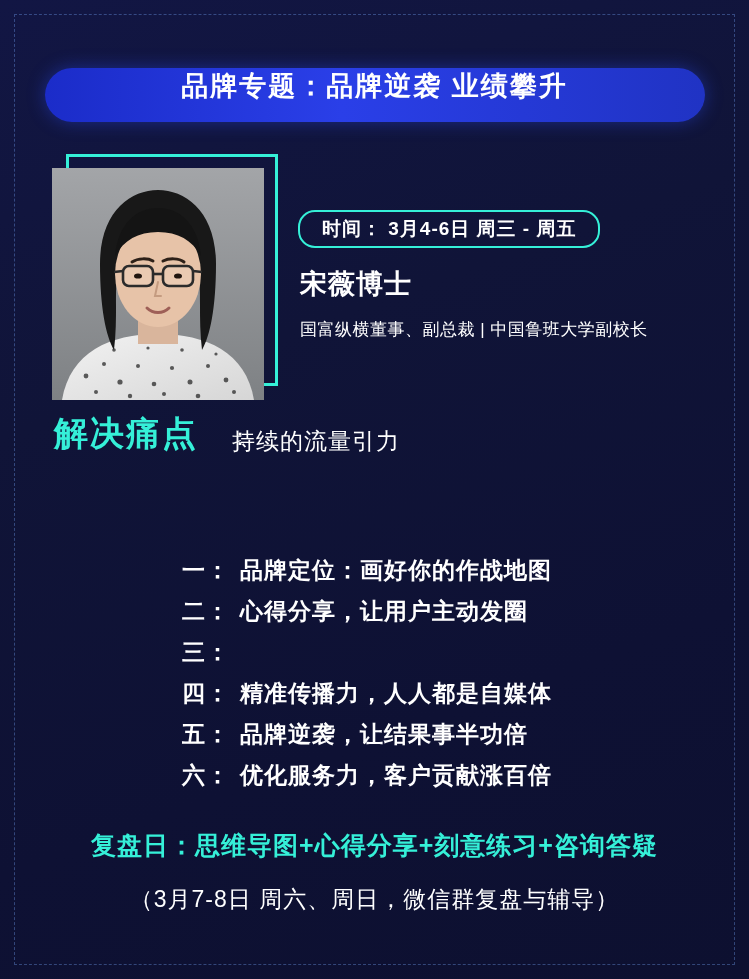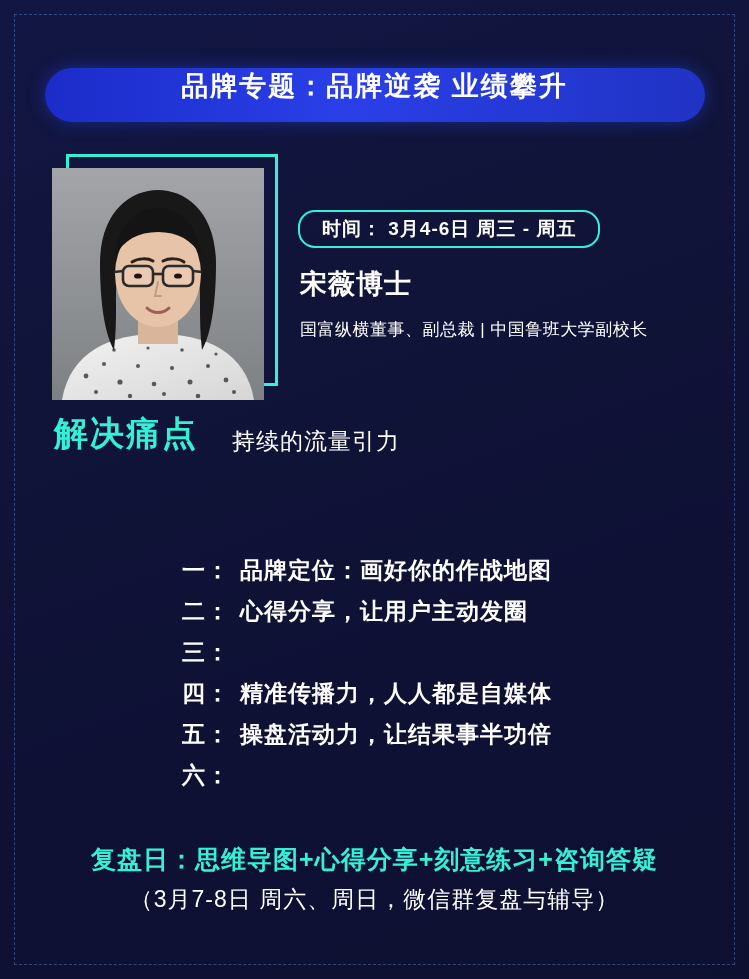--- a/index.html
+++ b/index.html
@@ -194,21 +194,21 @@
     width: 100%;
     text-align: center;
   }
   .footer-main {
     color: #35f0d8;
     font-size: 25px;
     font-weight: bold;
     letter-spacing: 1px;
   }
   .footer-sub {
-    margin-top: 8px;
+    margin-top: 22px;
     color: #ffffff;
     font-size: 23px;
     letter-spacing: 1px;
   }
 </style>
 </head>
 <body>
 
 <div class="poster">
 
@@ -316,24 +316,25 @@
     </div>
     <div class="module-row">
       <span class="module-index">三：</span>
     </div>
     <div class="module-row">
       <span class="module-index">四：</span>
       <span class="module-text">精准传播力，人人都是自媒体</span>
     </div>
     <div class="module-row">
       <span class="module-index">五：</span>
-      <span class="module-text">操盘活动力，让结果事半功倍</span>
+      <span class="module-text">品牌逆袭，让结果事半功倍</span>
     </div>
     <div class="module-row">
       <span class="module-index">六：</span>
+      <span class="module-text">优化服务力，客户贡献涨百倍</span>
     </div>
   </div>
 
   <div class="footer">
     <div class="footer-main">复盘日：思维导图+心得分享+刻意练习+咨询答疑</div>
     <div class="footer-sub">（3月7-8日  周六、周日，微信群复盘与辅导）</div>
   </div>
 
 </div>
 

